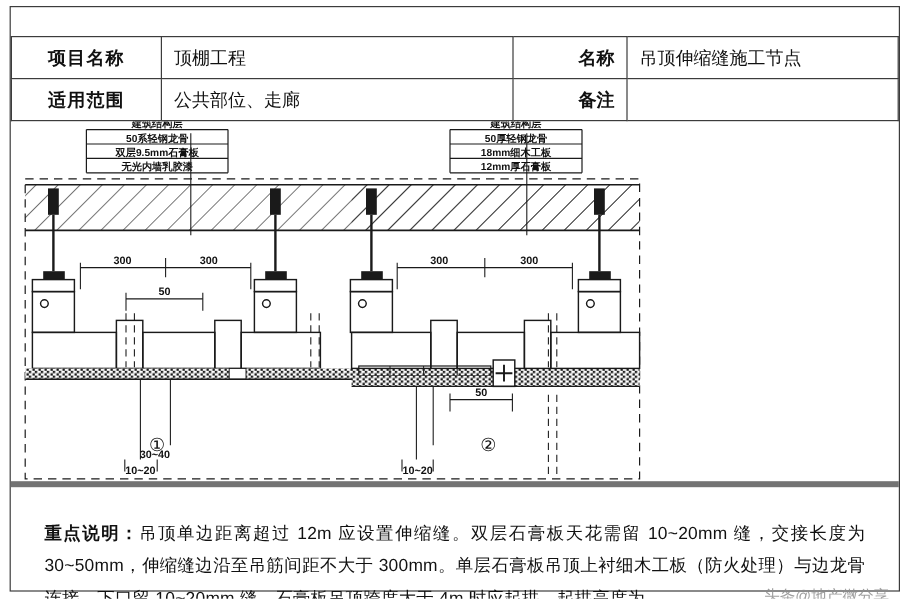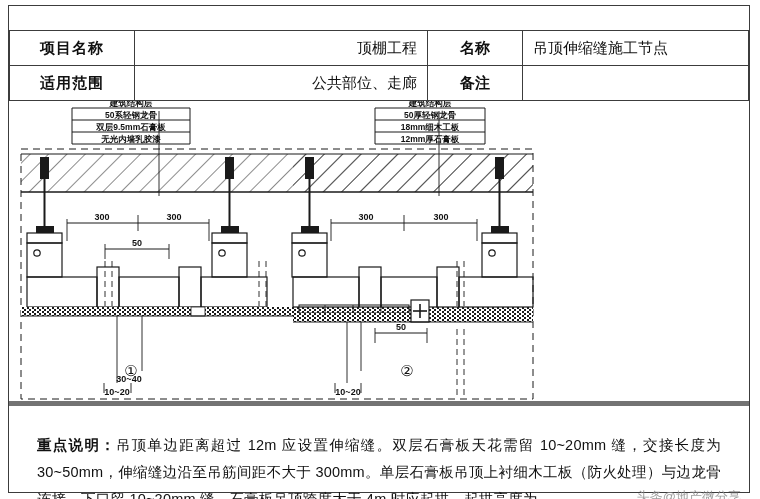--- a/index.html
+++ b/index.html
@@ -41,22 +41,22 @@
     vertical-align: middle;
     white-space: nowrap;
   }
   td.lab {
     width: 104px;
     font-weight: bold;
     text-align: center;
     letter-spacing: 1px;
     padding: 0;
   }
-  td.val { width: 272px; font-weight: normal; text-align: right; }
-  td.lab2 { width: 74px; font-weight: bold; text-align: center; padding: 0; }
+  td.val { width: 272px; font-weight: normal; }
+  td.lab2 { width: 74px; font-weight: bold; text-align: right; padding: 0; }
   td.val2 { width: auto; border-radius: 15px; }
 
   
   #draw-area {
     position: relative;
     width: 100%;
     height: 305px;
     box-sizing: border-box;
     border-bottom: 5px solid #737373;
     overflow: hidden;

